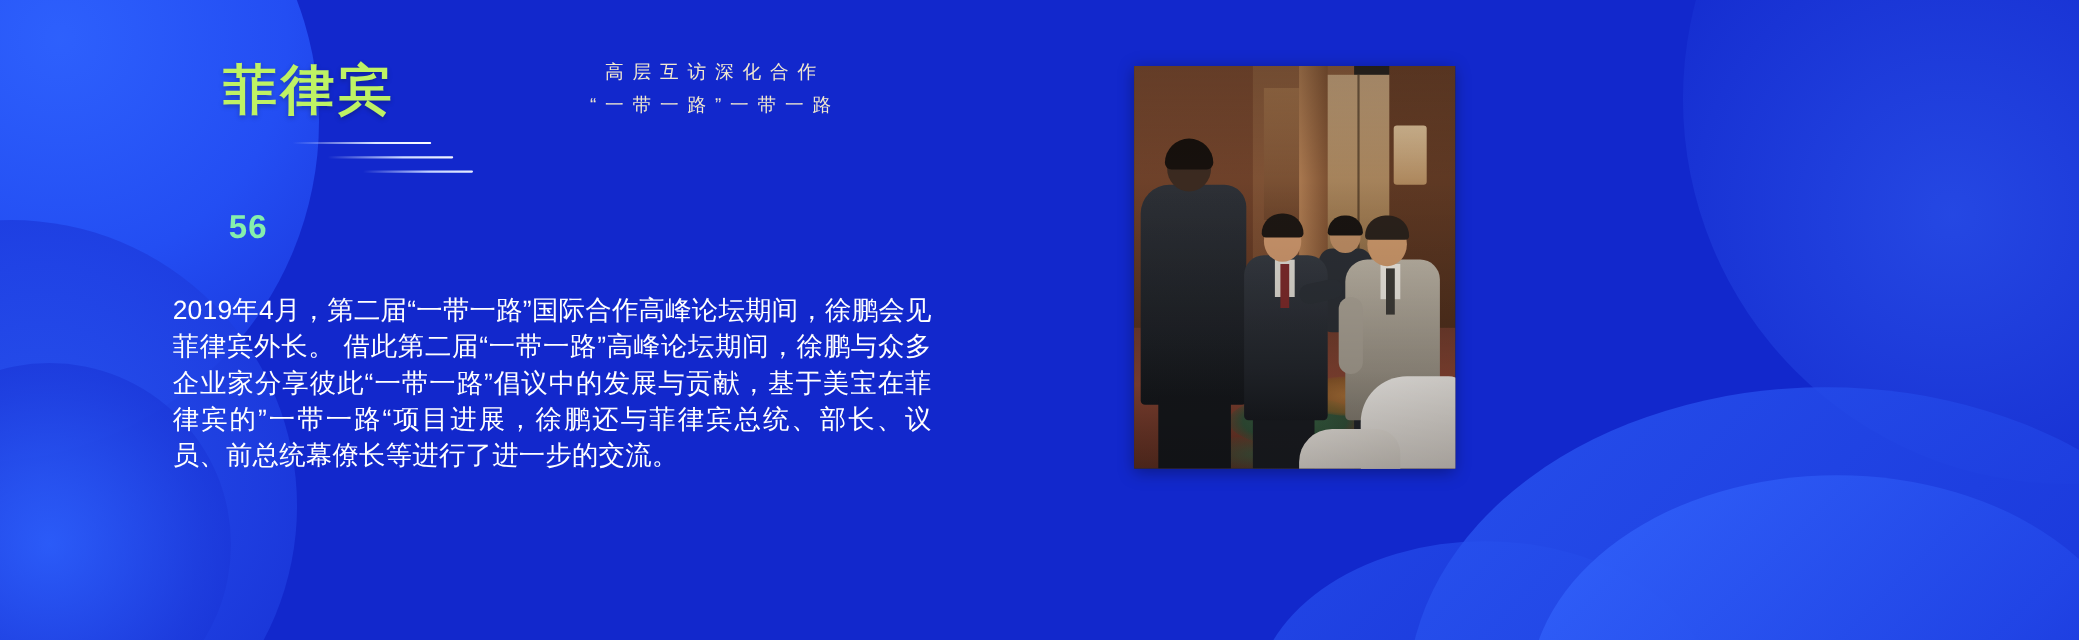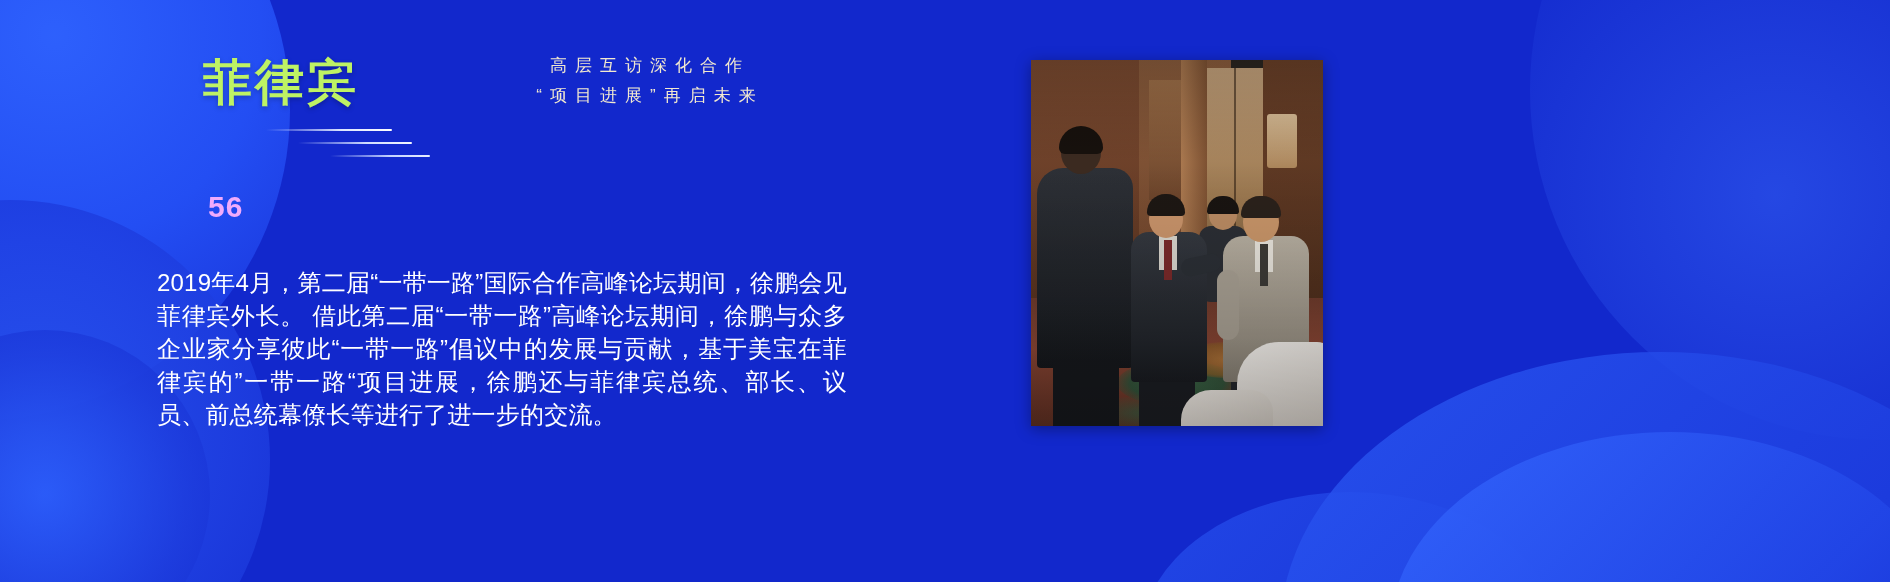--- a/index.html
+++ b/index.html
@@ -74,21 +74,21 @@
   }
   .headline-line{
     font-size:17px;letter-spacing:8px;line-height:28px;white-space:nowrap;
     font-weight:400;
   }
   .headline-line.l2{margin-top:2px;}
 
   
   .num{
     position:absolute;left:208px;top:190px;
-    font-size:30px;font-weight:700;color:#f0abfc;letter-spacing:1px;
+    font-size:30px;font-weight:700;color:#86efac;letter-spacing:1px;
   }
   .body-text{
     position:absolute;left:157px;top:246px;width:690px;
     color:#ffffff;font-size:24px;line-height:33px;
     letter-spacing:.2px;text-align:justify;margin-top:20px;
   }
 
   
   .photo-frame{
     position:absolute;left:1031px;top:60px;width:292px;height:366px;
@@ -157,21 +157,21 @@
     <div class="country-name">菲律宾</div>
     <div class="rule-group">
       <div class="rule r1"></div>
       <div class="rule r2"></div>
       <div class="rule r3"></div>
     </div>
   </div>
 
   <div class="headline">
     <div class="headline-line l1">高层互访深化合作</div>
-    <div class="headline-line l2">“项目进展”再启未来</div>
+    <div class="headline-line l2">“一带一路”一带一路</div>
   </div>
 
   <div class="num">56</div>
 
   <div class="body-text">2019年4月，第二届“一带一路”国际合作高峰论坛期间，徐鹏会见菲律宾外长。  借此第二届“一带一路”高峰论坛期间，徐鹏与众多企业家分享彼此“一带一路”倡议中的发展与贡献，基于美宝在菲律宾的”一带一路“项目进展，徐鹏还与菲律宾总统、部长、议员、前总统幕僚长等进行了进一步的交流。</div>
 
   <div class="photo-frame">
     <div class="ph ph-wall-left"></div>
     <div class="ph ph-wall-mid"></div>
     <div class="ph ph-panel"></div>

